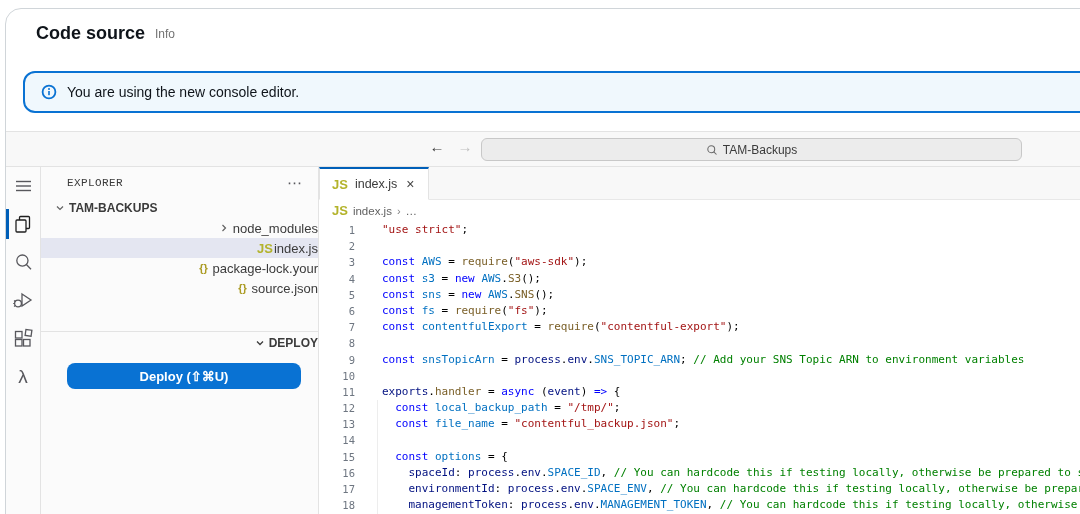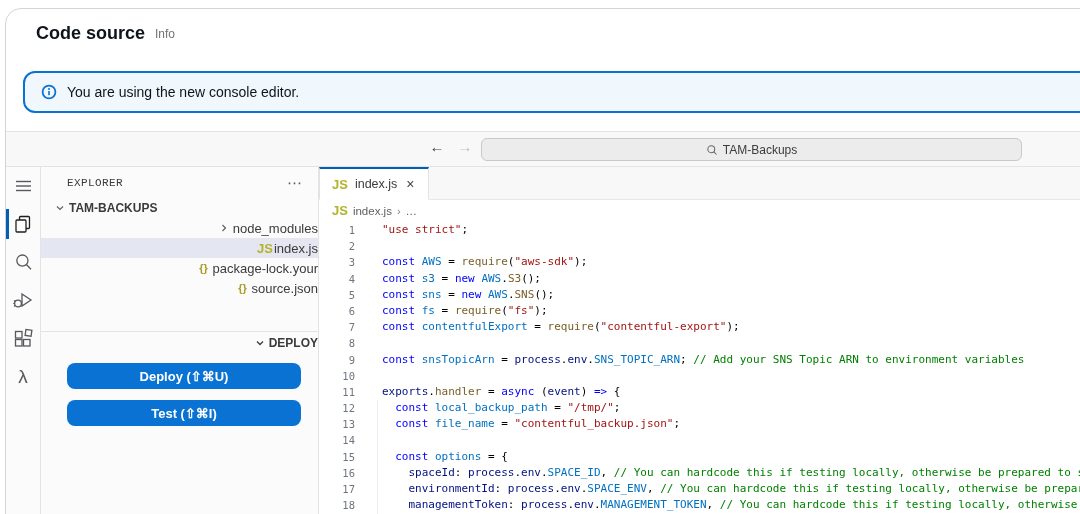--- a/index.html
+++ b/index.html
@@ -227,21 +227,20 @@
         <div class="deploy-header">
           <span style="display:flex">
             <svg width="10" height="10" viewBox="0 0 10 10">
                 <polyline points="2,3.5 5,6.5 8,3.5" fill="none" stroke="#3b3b3b" stroke-width="1.3"></polyline>
               </svg>
           </span>
           <span>DEPLOY</span>
         </div>
         <div id="deploy-buttons">
             <button class="deploy-btn first" style="background: rgb(9, 114, 211);">Deploy (⇧⌘U)</button>
-            <button class="deploy-btn" style="background: rgb(9, 114, 211);">Test (⇧⌘I)</button>
           </div>
       </div>
 
       <div class="editor">
         <div class="tabbar">
           <div class="tab">
             <span class="badge-js">JS</span>
             <span>index.js</span>
             <span class="tab-close">×</span>
           </div>

